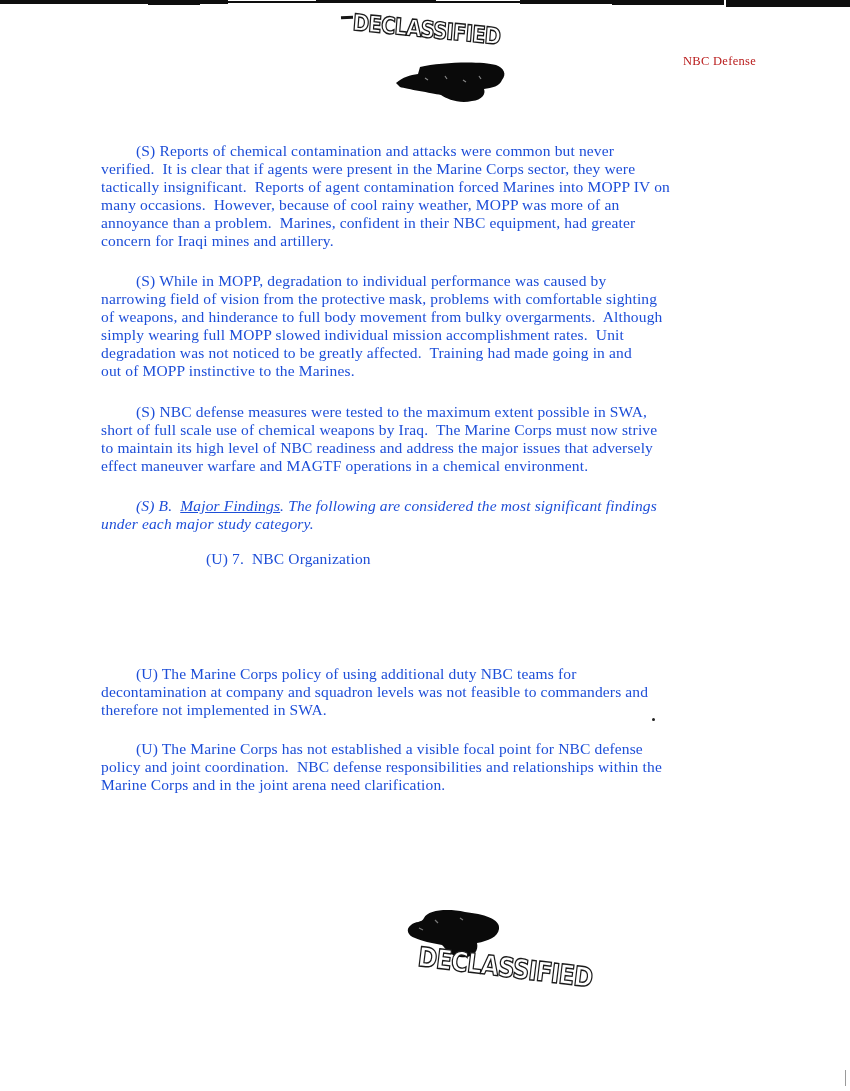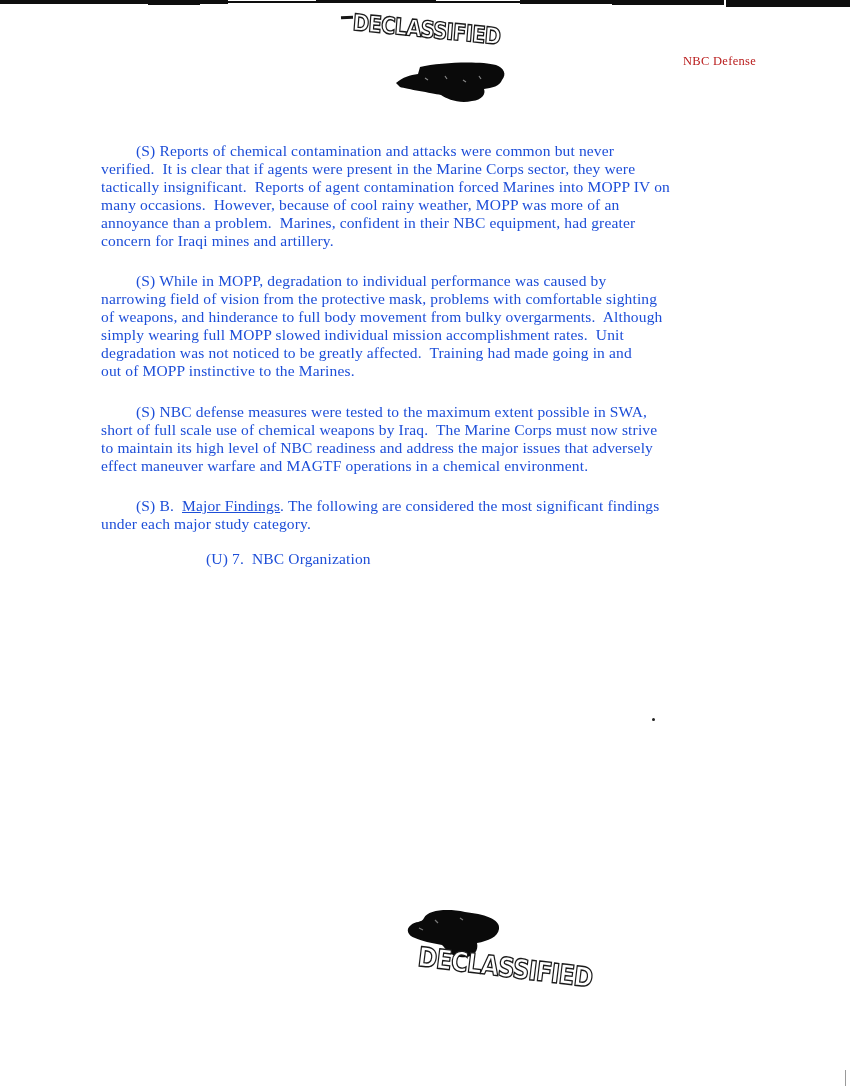--- a/index.html
+++ b/index.html
@@ -29,21 +29,21 @@
     font-size: 15.5px;
     line-height: 18px;
     letter-spacing: 0.15px;
     white-space: pre-wrap;
     text-indent: 35px;
     color: #1d4ed8;
   }
   .p1 { top: 142px; }
   .p2 { top: 272px; }
   .p3 { top: 403px; }
-  .p4 { top: 497px; }
+  .p4 { top: 497px; font-style: italic; }
   .h1 { top: 550px; text-indent: 105px; }
   .p5 { top: 588px; }
   .p6 { top: 665px; }
   .p7 { top: 740px; }
   .p8 { top: 815px; }
   .underline { text-decoration: underline; }
   .stamp {
     position: absolute;
     font-family: "DejaVu Sans", sans-serif;
     font-weight: bold;
@@ -134,21 +134,27 @@
 short of full scale use of chemical weapons by Iraq.  The Marine Corps must now strive
 to maintain its high level of NBC readiness and address the major issues that adversely
 effect maneuver warfare and MAGTF operations in a chemical environment.</p>
 
   <p class="para p4"><span>(S) B.  </span><span class="underline">Major Findings</span><span>. The following are considered the most significant findings
 under each major study category.</span></p>
 
   <p class="para h1">(U) 7.  NBC Organization</p>
 
 
+  <p class="para p6">(U) The Marine Corps policy of using additional duty NBC teams for
+decontamination at company and squadron levels was not feasible to commanders and
+therefore not implemented in SWA.</p>
 
+  <p class="para p7">(U) The Marine Corps has not established a visible focal point for NBC defense
+policy and joint coordination.  NBC defense responsibilities and relationships within the
+Marine Corps and in the joint arena need clarification.</p>
 
 
   <div class="stray-dot"></div>
 
   <svg class="blob blob-bottom" width="100" height="58" viewBox="0 0 100 58">
     <path d="M10,30 C3,28 0,21 6,17 C10,13 17,15 19,10 C23,2 42,0 60,4 C78,6 96,11 94,21 C93,29 83,33 72,35 C74,43 68,51 55,49 C45,48 41,41 37,37 C27,35 16,33 10,30 Z" fill="#0a0a0a"></path>
     <path d="M14,20 l4,2 M30,12 l3,3 M55,10 l3,2" stroke="#ffffff" stroke-width="1.2" opacity="0.45"></path>
   </svg>
   <div class="stamp stamp-bottom">DECLASSIFIED</div>
 

